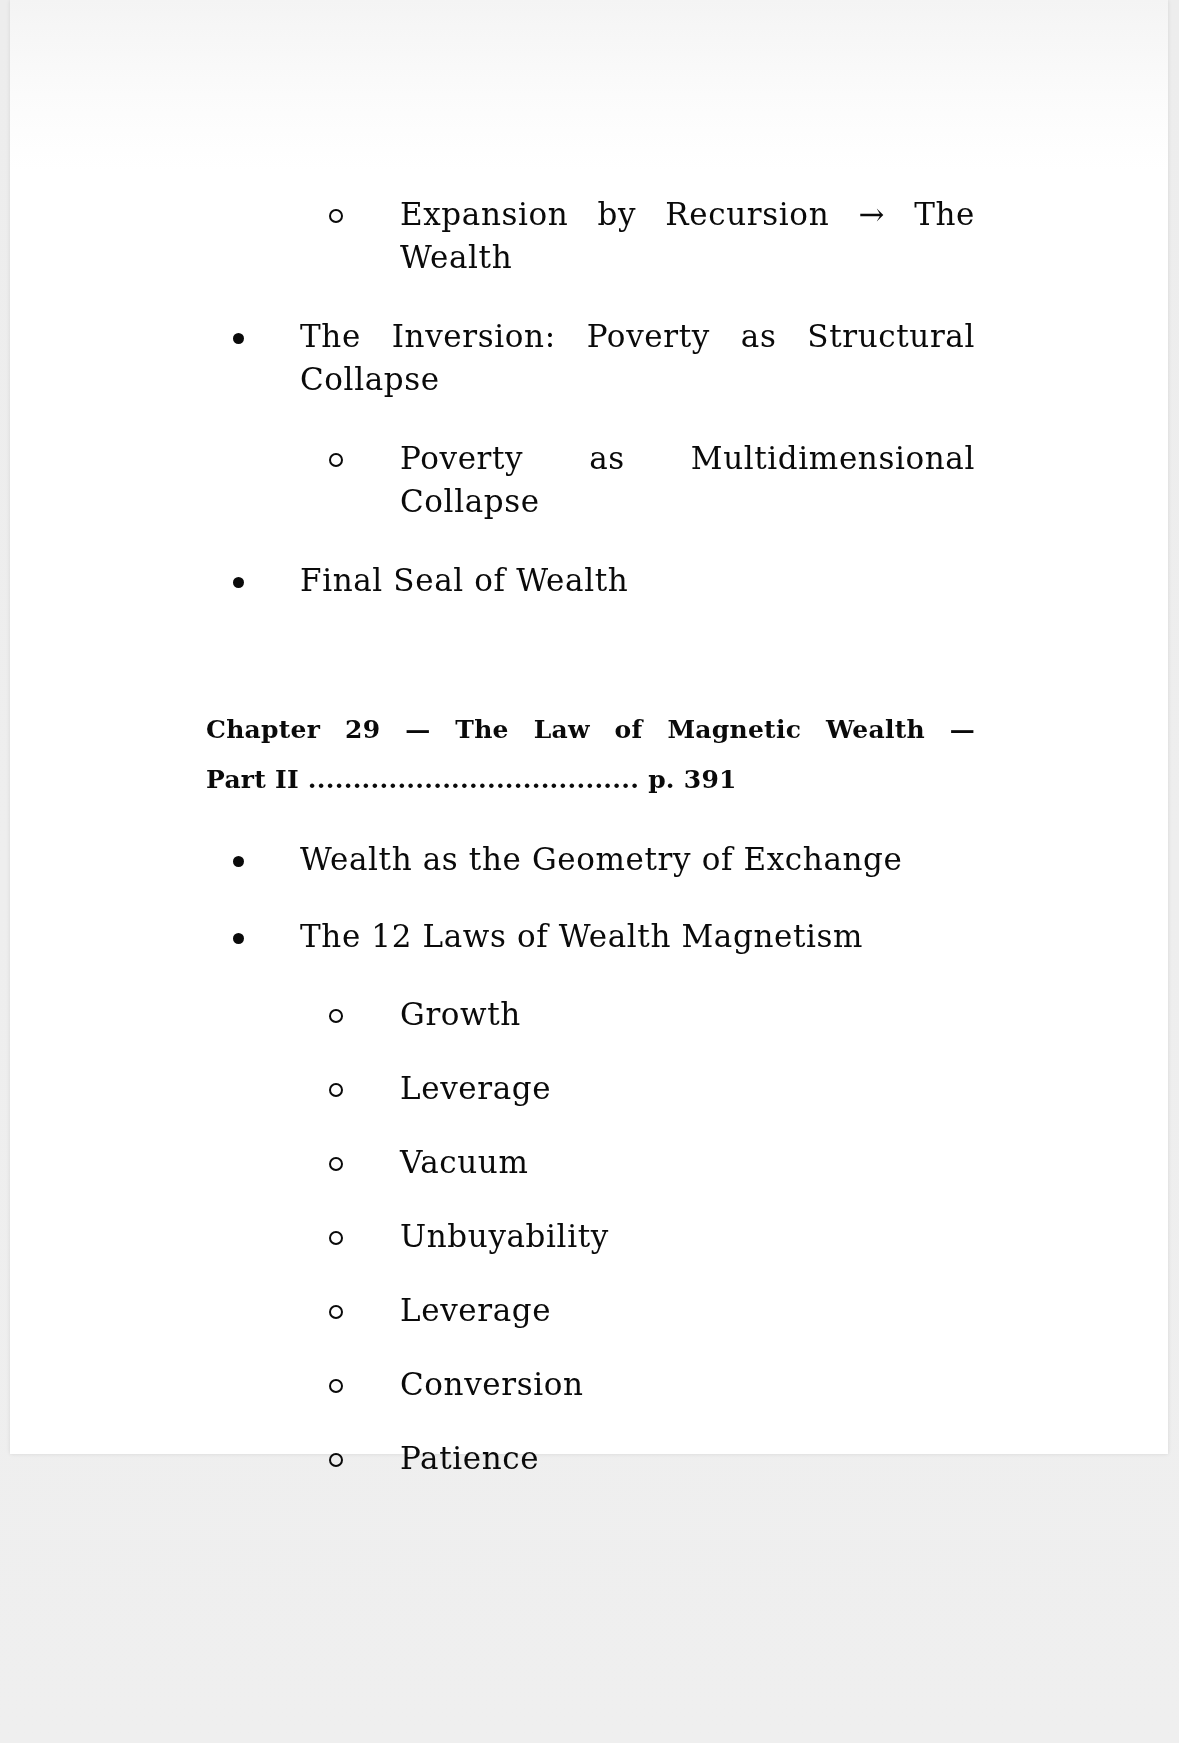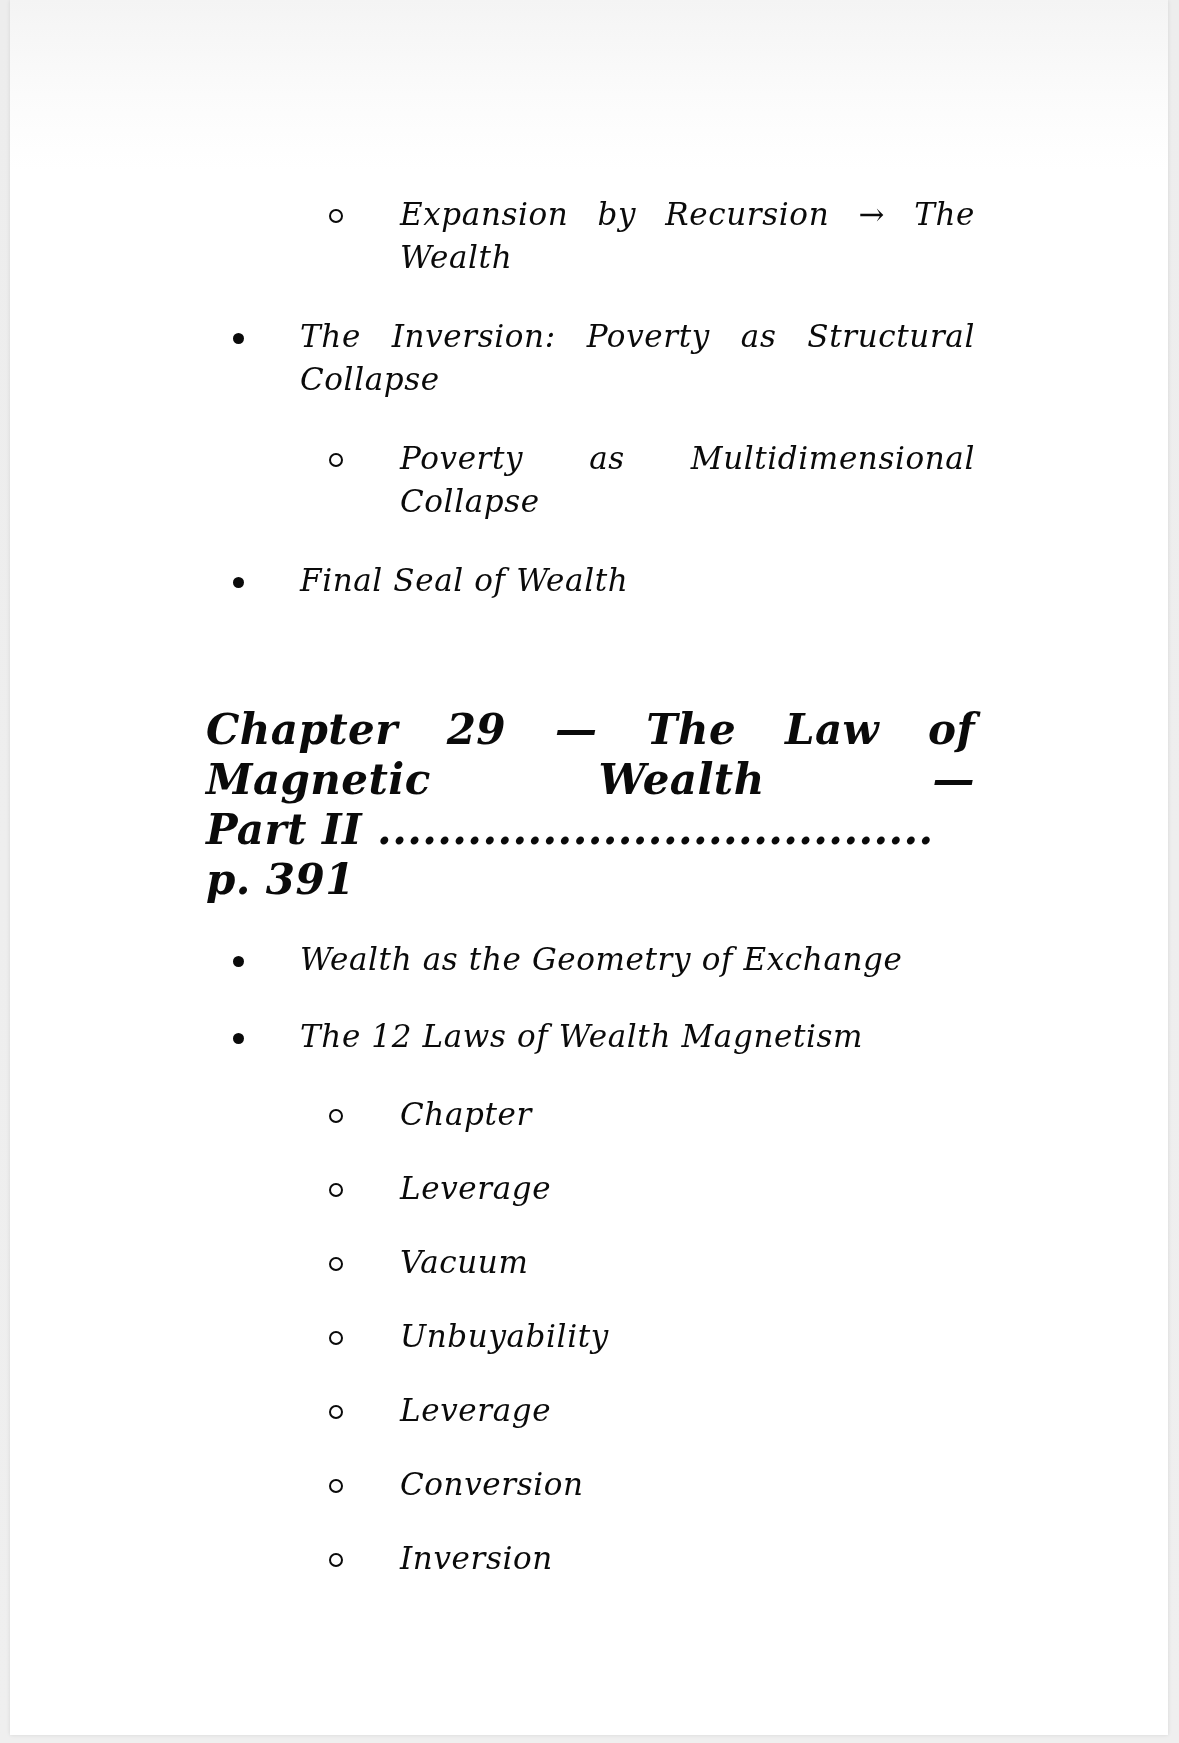--- a/index.html
+++ b/index.html
@@ -15,24 +15,23 @@
     position: relative;
     width: 1179px;
     height: 1743px;
     background: linear-gradient(180deg, #ededed 0%, #efefef 100%);
   }
   .page {
     position: absolute;
     left: 10px;
     top: 0;
     width: 1158px;
-    height: 1735px;
+    height: 1454px;
     background: var(--page-bg, #ffffff);
     box-shadow: 0 0 4px rgba(0,0,0,0.10);
-    font-style: italic;
   }
   .page-top-shade {
     position: absolute;
     left: 0; top: 0;
     width: 100%;
     height: 170px;
     background: linear-gradient(180deg, #f4f4f4 0%, #fbfbfb 55%, #ffffff 100%);
     pointer-events: none;
   }
   .content {
@@ -66,21 +65,21 @@
     border: 2.5px solid var(--text, #0a0a0a);
   }
   .jline {
     text-align: justify;
     text-align-last: justify;
   }
   .chapter-heading {
     margin-top: 103px;
     margin-bottom: 33px;
     font-weight: bold;
-    font-size: 42px;
+    font-size: 25px;
     line-height: 50px;
     letter-spacing: 0.01em;
   }
   .m34 { margin-bottom: 34px !important; }
   .m35 { margin-bottom: 35px !important; margin-top: 28px; }
   .m31 { margin-bottom: 31px !important; }
   .m0  { margin-bottom: 0 !important; }
 </style>
 </head>
 <body>
@@ -128,21 +127,21 @@
         <div>Wealth as the Geometry of Exchange</div>
       </div>
 
       <div class="item lvl1 m35">
         <span class="bullet"></span>
         <div>The 12 Laws of Wealth Magnetism</div>
       </div>
 
       <div class="item lvl2 m31">
         <span class="bullet"></span>
-        <div>Chapter</div>
+        <div>Growth</div>
       </div>
 
       <div class="item lvl2 m31">
         <span class="bullet"></span>
         <div>Leverage</div>
       </div>
 
       <div class="item lvl2 m31">
         <span class="bullet"></span>
         <div>Vacuum</div>
@@ -158,18 +157,18 @@
         <div>Leverage</div>
       </div>
 
       <div class="item lvl2 m31">
         <span class="bullet"></span>
         <div>Conversion</div>
       </div>
 
       <div class="item lvl2 m0">
         <span class="bullet"></span>
-        <div>Inversion</div>
+        <div>Patience</div>
       </div>
 
     </div>
   </div>
 </div>
 
 </body></html>

